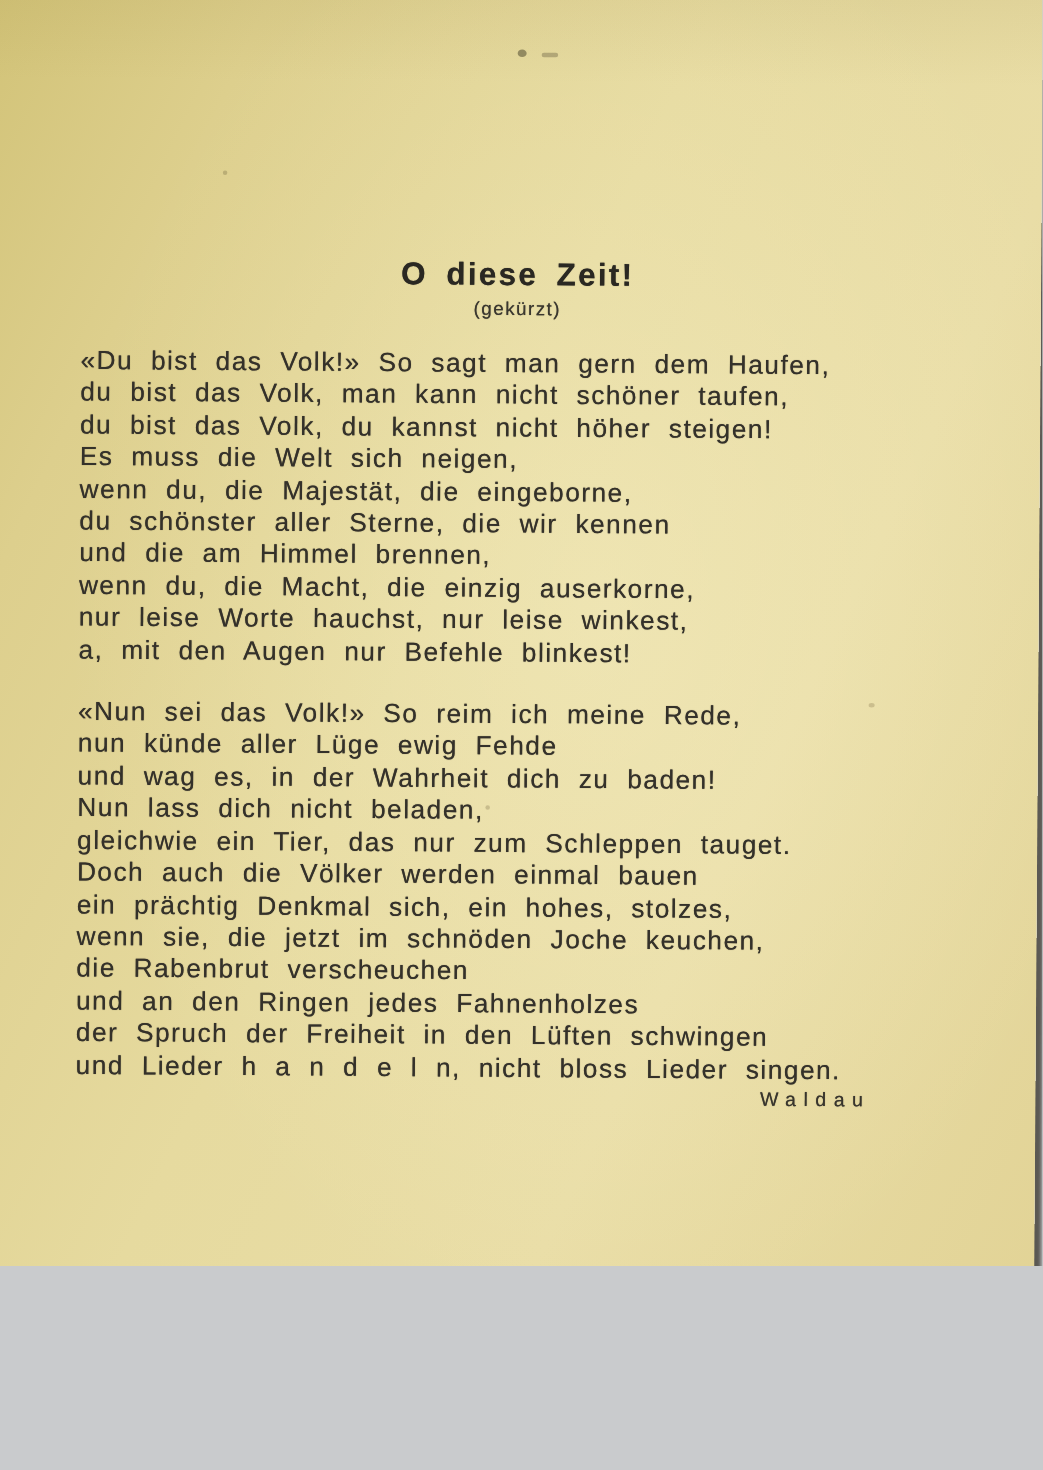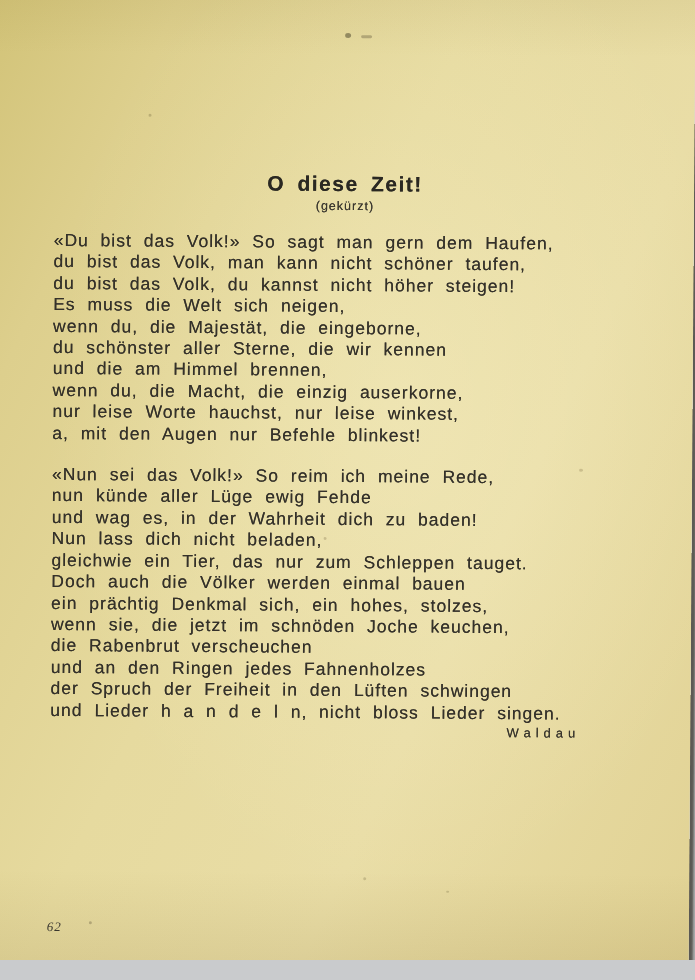--- a/index.html
+++ b/index.html
@@ -4,21 +4,21 @@
 <style>
   html, body {
     margin: 0;
     padding: 0;
     background: #c9cbcd;
     font-family: "Liberation Sans", sans-serif;
   }
   .scan {
     position: relative;
     width: 695px;
-    height: 960px;
+    height: 844px;
     overflow: hidden;
     background: linear-gradient(180deg, #d6d8da 0%, #cfd1d3 60%, #c6c9cc 100%);
   }
   .page {
     position: absolute;
     left: -6px;
     top: -3px;
     width: 698px;
     height: 972px;
     transform: rotate(0.4deg);

